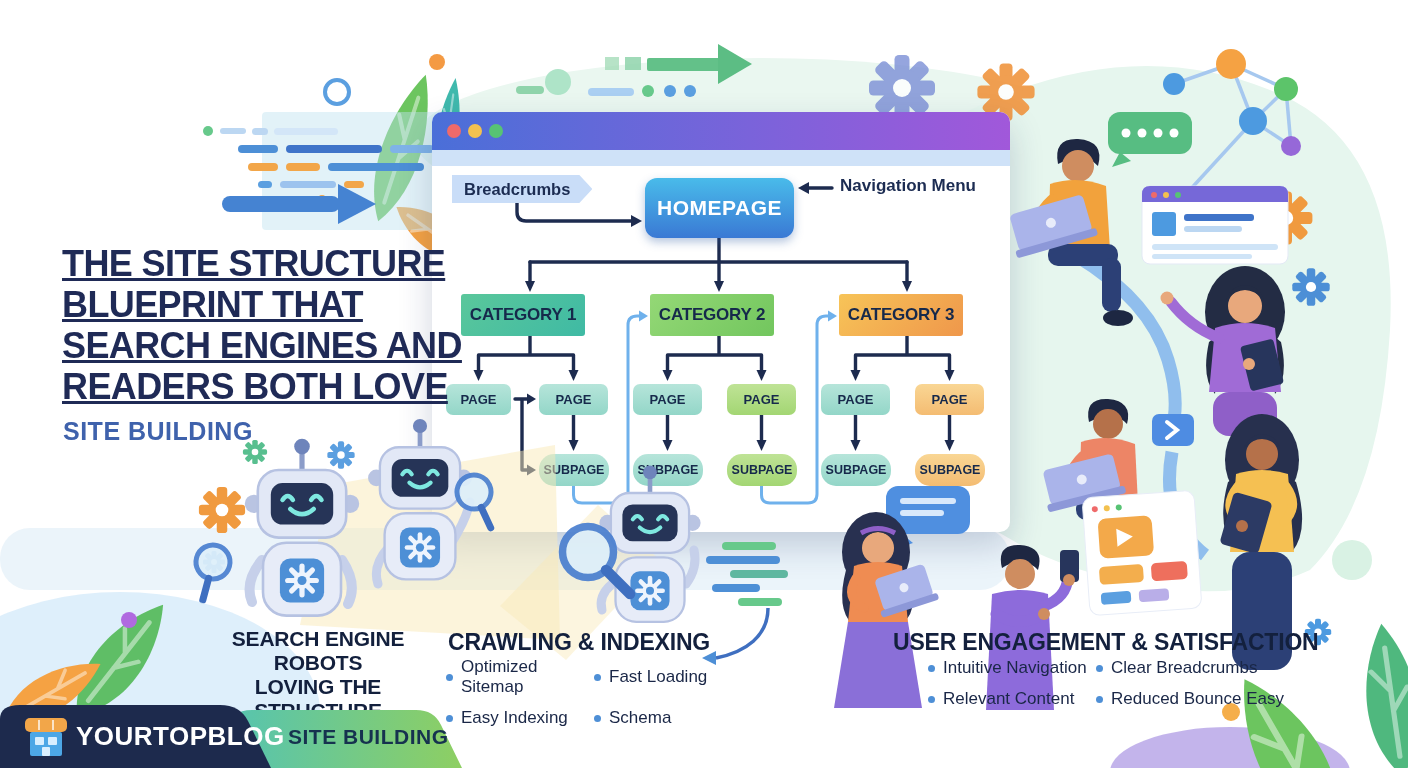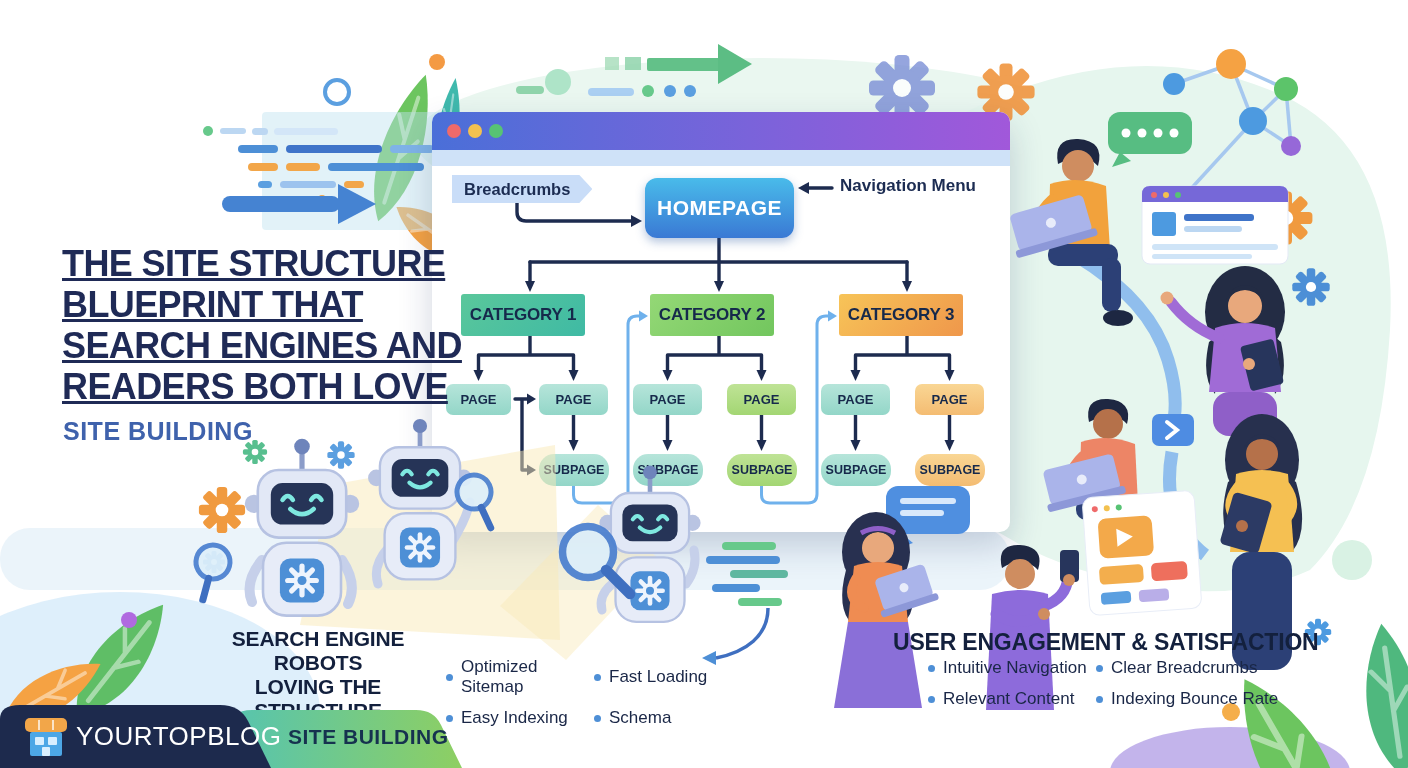--- a/index.html
+++ b/index.html
@@ -49,21 +49,21 @@
   .robots-cap{position:absolute;left:193px;top:627px;width:250px;text-align:center;z-index:4;
               font-weight:bold;font-size:21px;line-height:24px;color:#13203d;letter-spacing:-0.2px;}
   .sec-title{position:absolute;z-index:4;font-weight:bold;font-size:23px;color:#13203d;letter-spacing:-0.2px;}
   .bullets{position:absolute;z-index:4;display:grid;row-gap:11px;font-size:17px;color:#1a2747;}
   .bullet{display:flex;align-items:center;}
   .dot-b{width:7px;height:7px;border-radius:50%;background:#4e8fd6;margin-right:8px;flex:none;}
 
   
   .footer-svg{position:absolute;left:0;top:698px;z-index:5;}
   .brand{position:absolute;left:76px;top:721px;z-index:6;color:#ffffff;font-size:26px;
-         font-weight:normal;letter-spacing:.5px;}
+         font-weight:bold;letter-spacing:.5px;}
   .badge{position:absolute;left:288px;top:725px;z-index:6;color:#16324f;font-size:21px;
          font-weight:bold;letter-spacing:.5px;}
 </style>
 </head>
 <body>
 
 <div class="stage">
 
   <svg class="layer bg" width="1408" height="768" viewBox="0 0 1408 768">
     <defs>
@@ -435,20 +435,21 @@
       <rect x="12" y="96" width="30" height="12" rx="4" fill="#5b9fe0"></rect>
       <rect x="50" y="96" width="30" height="12" rx="4" fill="#b9aee8"></rect>
     </g>
   </svg>
 
   <div class="robots-cap">
     <div>SEARCH ENGINE ROBOTS</div>
     <div>LOVING THE STRUCTURE</div>
   </div>
 
+  <div class="sec-title" style="left:448px;top:629px">CRAWLING &amp; INDEXING</div>
   <div class="bullets" style="left:446px;top:657px;grid-template-columns:148px auto">
     <div class="bullet">
         <span class="dot-b"></span>
         <span>Optimized Sitemap</span>
       </div>
     <div class="bullet">
         <span class="dot-b"></span>
         <span>Fast Loading</span>
       </div>
     <div class="bullet">
@@ -470,21 +471,21 @@
     <div class="bullet">
         <span class="dot-b"></span>
         <span>Clear Breadcrumbs</span>
       </div>
     <div class="bullet">
         <span class="dot-b"></span>
         <span>Relevant Content</span>
       </div>
     <div class="bullet">
         <span class="dot-b"></span>
-        <span>Indexing Bounce Rate</span>
+        <span>Reduced Bounce Easy</span>
       </div>
   </div>
 
   <svg class="footer-svg" width="1408" height="70" viewBox="0 0 1408 70">
     <path d="M230 70 V30 Q230 12 252 12 H416 Q434 12 441 27 L462 70 Z" fill="url(#footGreen)"></path>
     <path d="M0 70 V21 Q0 7 20 7 H220 Q240 7 248 23 L271 70 Z" fill="#1d2a4d"></path>
     <defs>
       <linearGradient id="footGreen" x1="0" y1="0" x2="1" y2="0">
         <stop offset="0" stop-color="#56c4b0"></stop>
           <stop offset="1" stop-color="#8ecf62"></stop>

